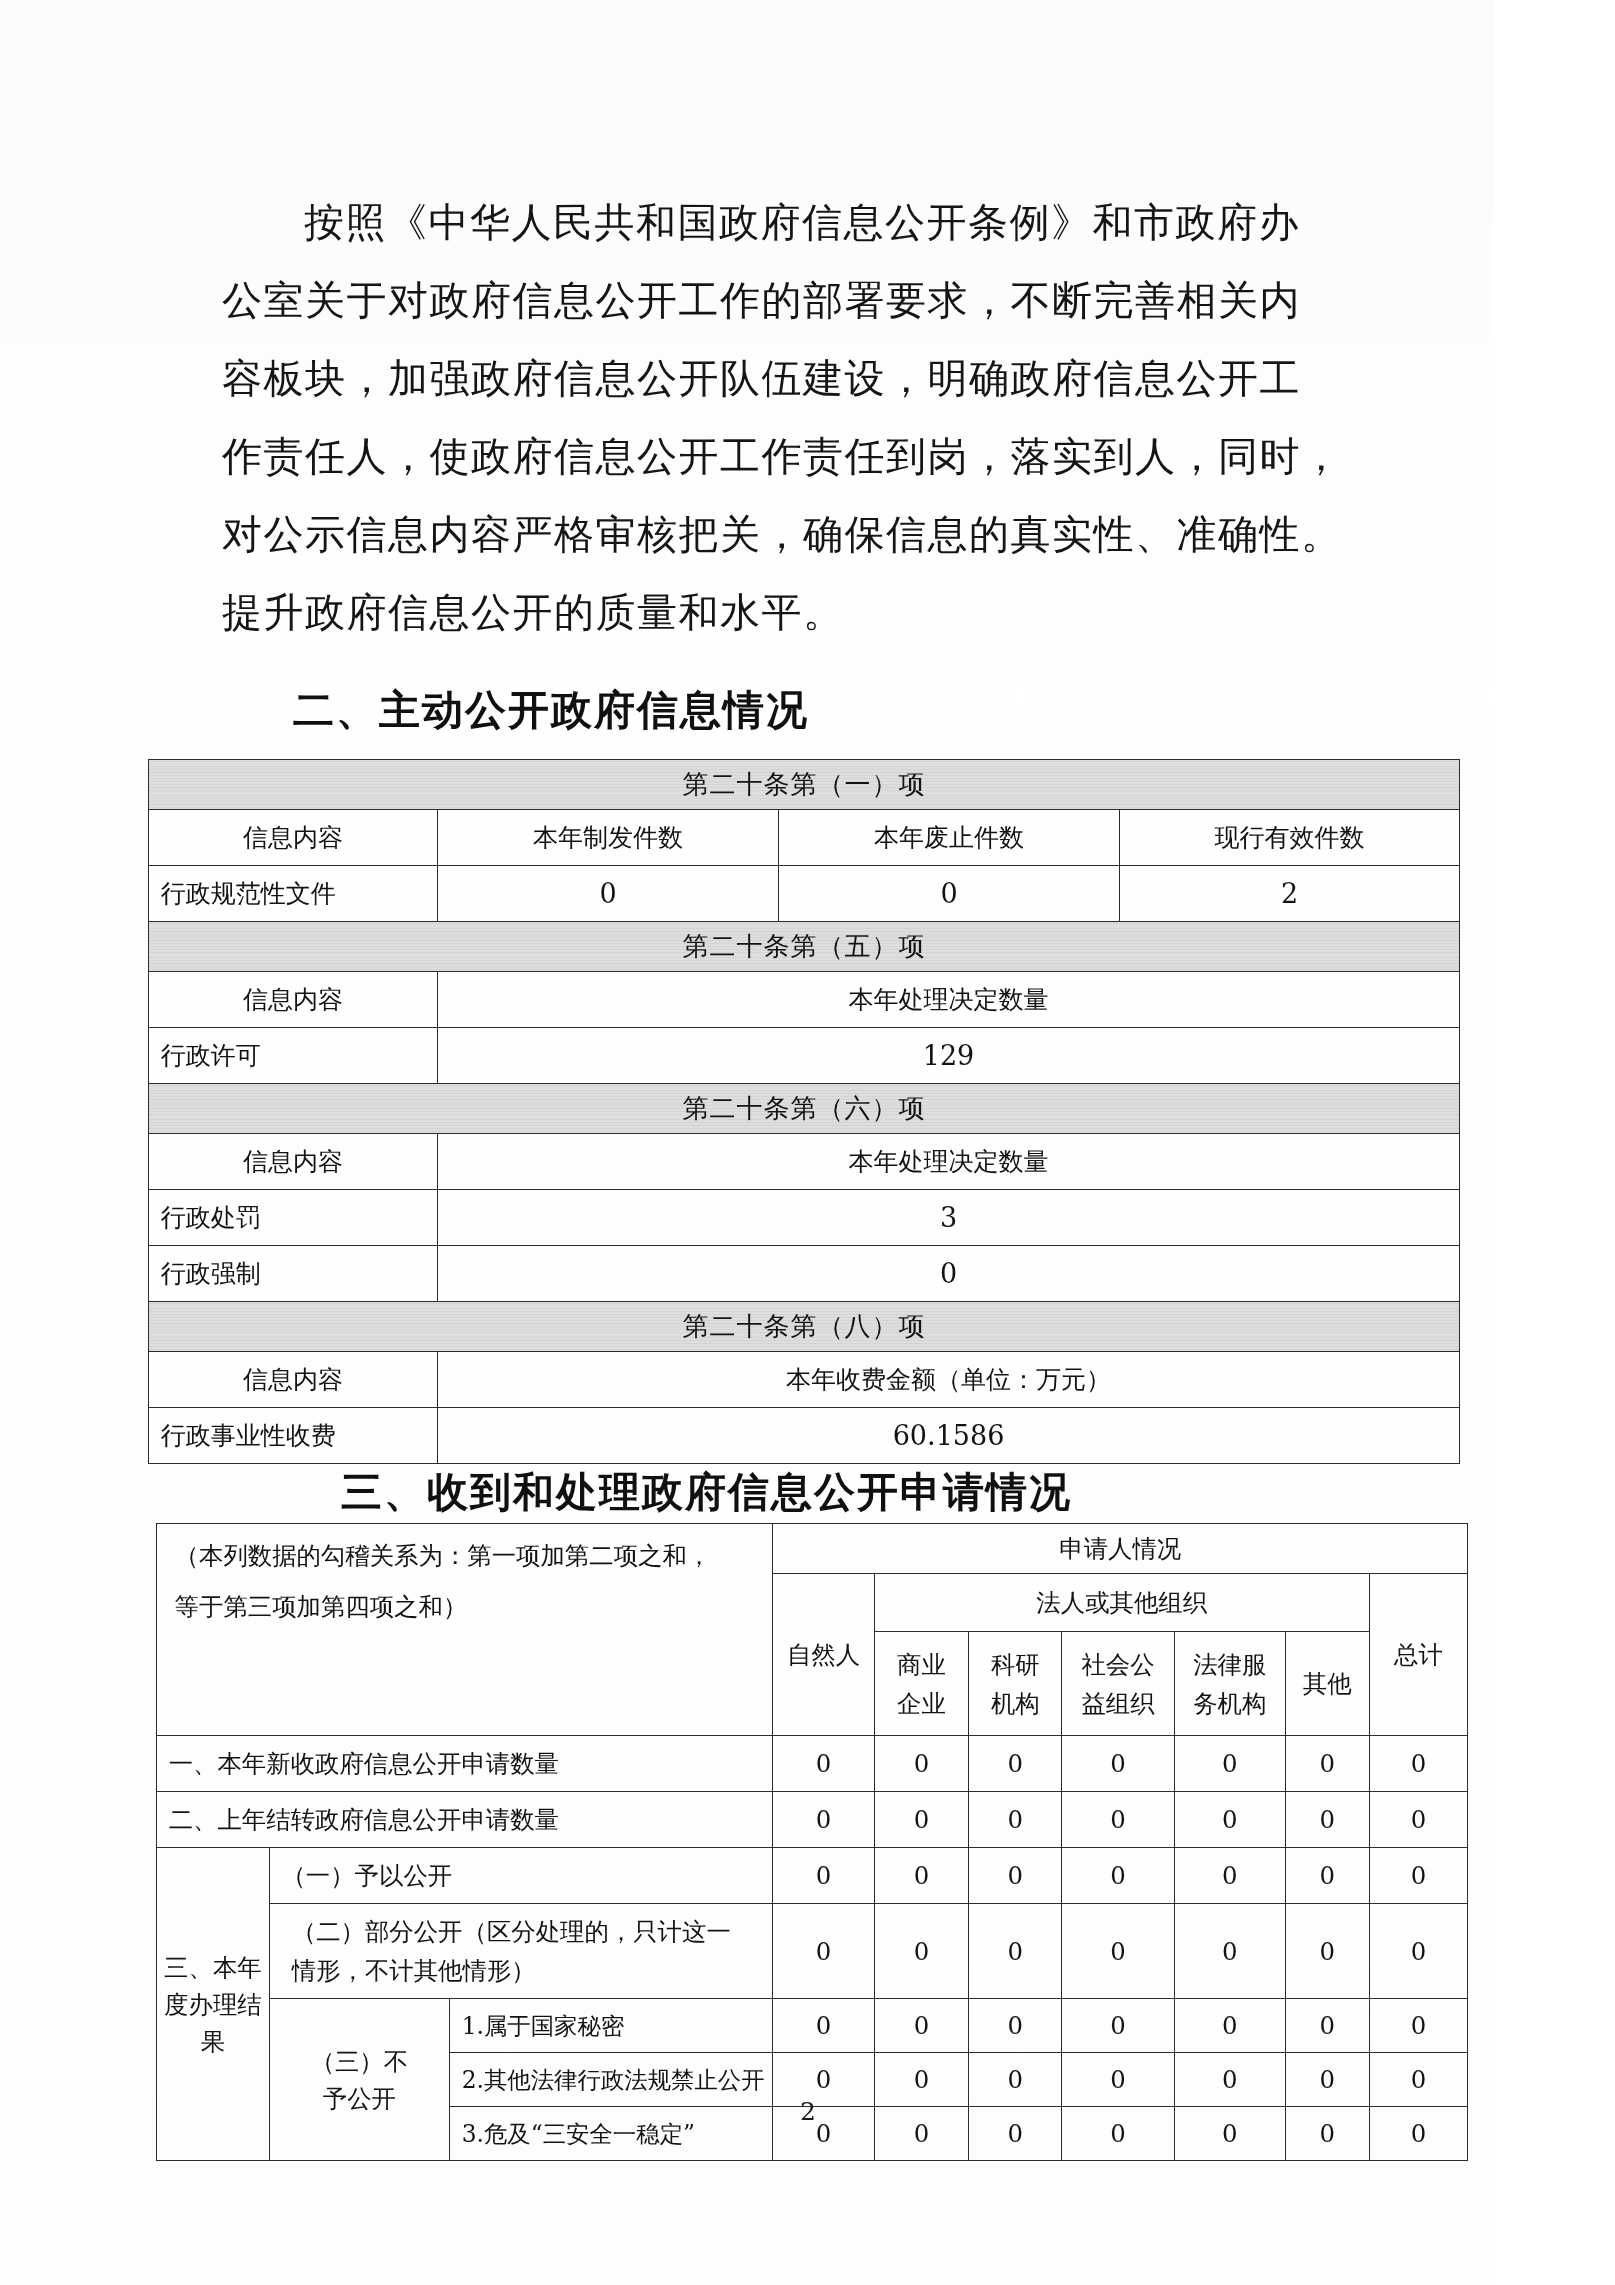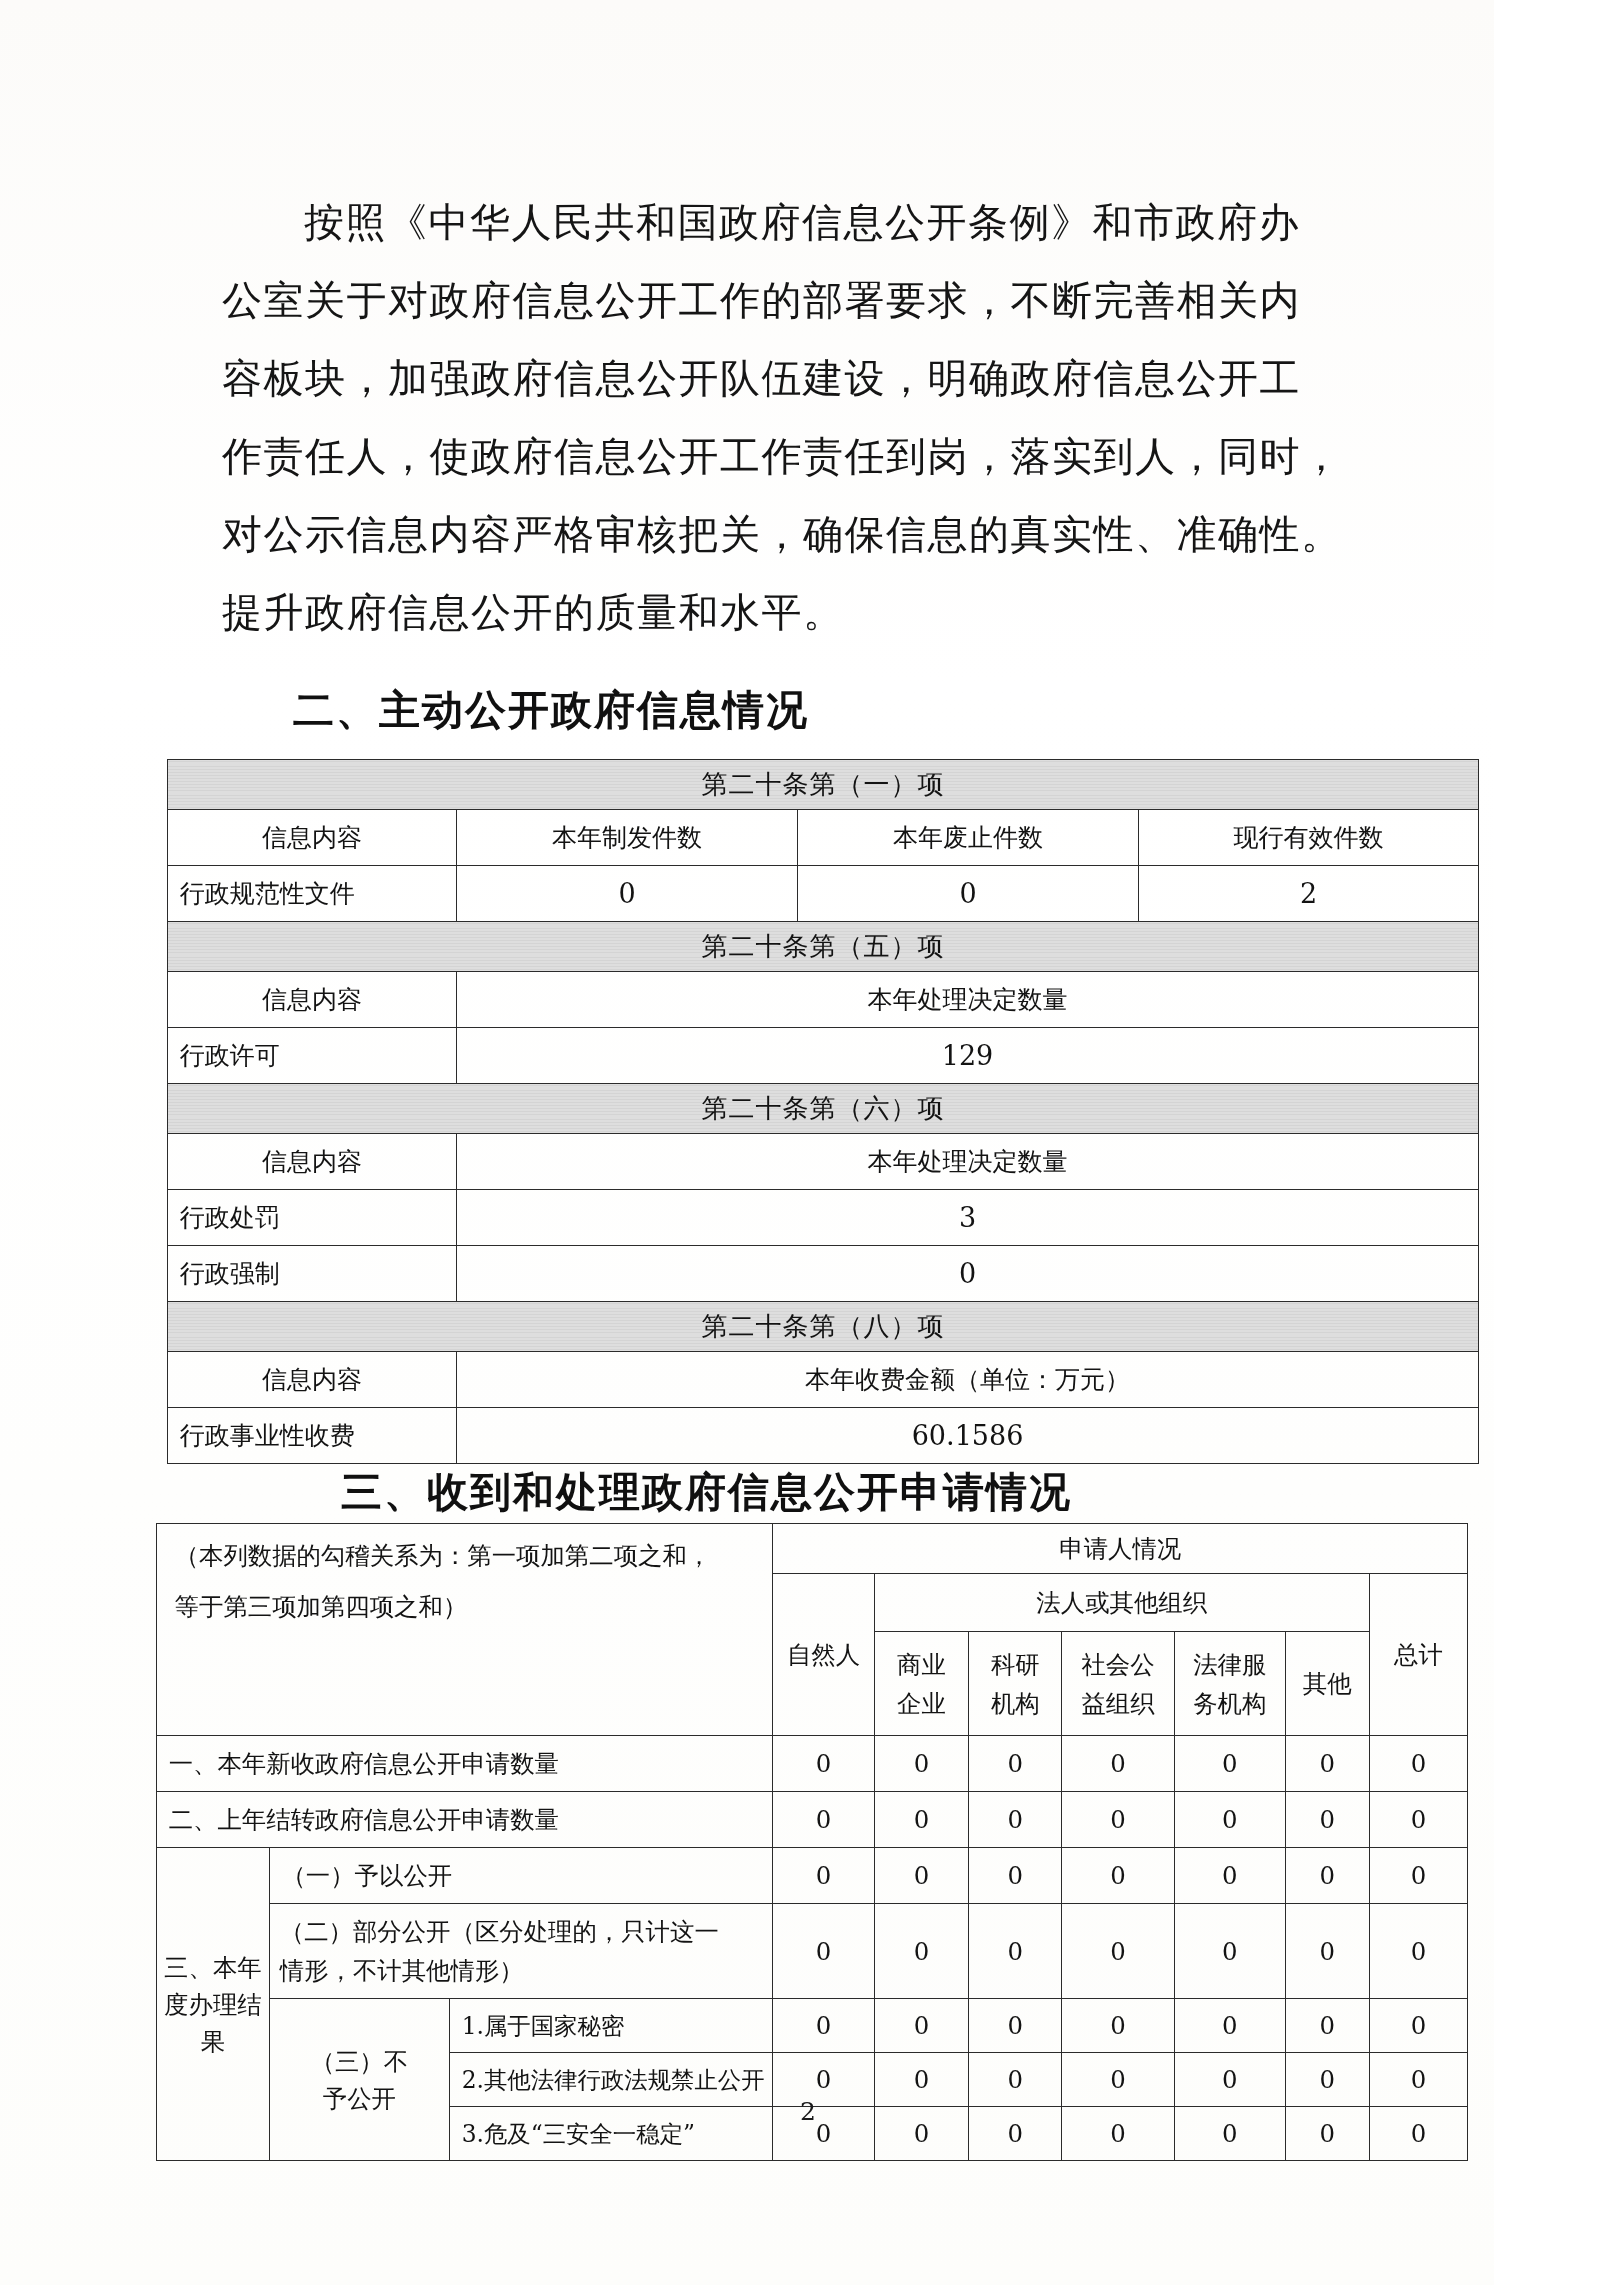--- a/index.html
+++ b/index.html
@@ -75,21 +75,21 @@
     text-align: center;
     font-size: 26px;
     letter-spacing: 1px;
   }
   .ctr { text-align: center; }
   .lft { text-align: left; padding-left: 11.7px; }
   .num { text-align: center; font-size: 27px; }
 
   
   #table-articles {
-    left: 167px;
+    left: 148px;
     top: 759px;
     width: 1312px;
   }
   #table-articles td { height: 51px; }
   #table-articles td.band { height: 45px; }
 
   
   #table-requests {
     left: 156px;
     top: 1523px;
@@ -99,21 +99,21 @@
   #table-requests td.small { font-size: 23.4px; }
   .vlabel {
     font-size: 24.4px;
     line-height: 37px;
     text-align: center;
   }
   .wrap2 {
     font-size: 24.4px;
     line-height: 39px;
     text-align: left;
-    padding-left: 10px;
+    padding-left: 22px;
   }
   .stackhead {
     font-size: 24.4px;
     line-height: 39px;
     text-align: center;
     padding: 2px 2px;
   }
   .desc-cell {
     font-size: 24.4px;
     line-height: 51px;

